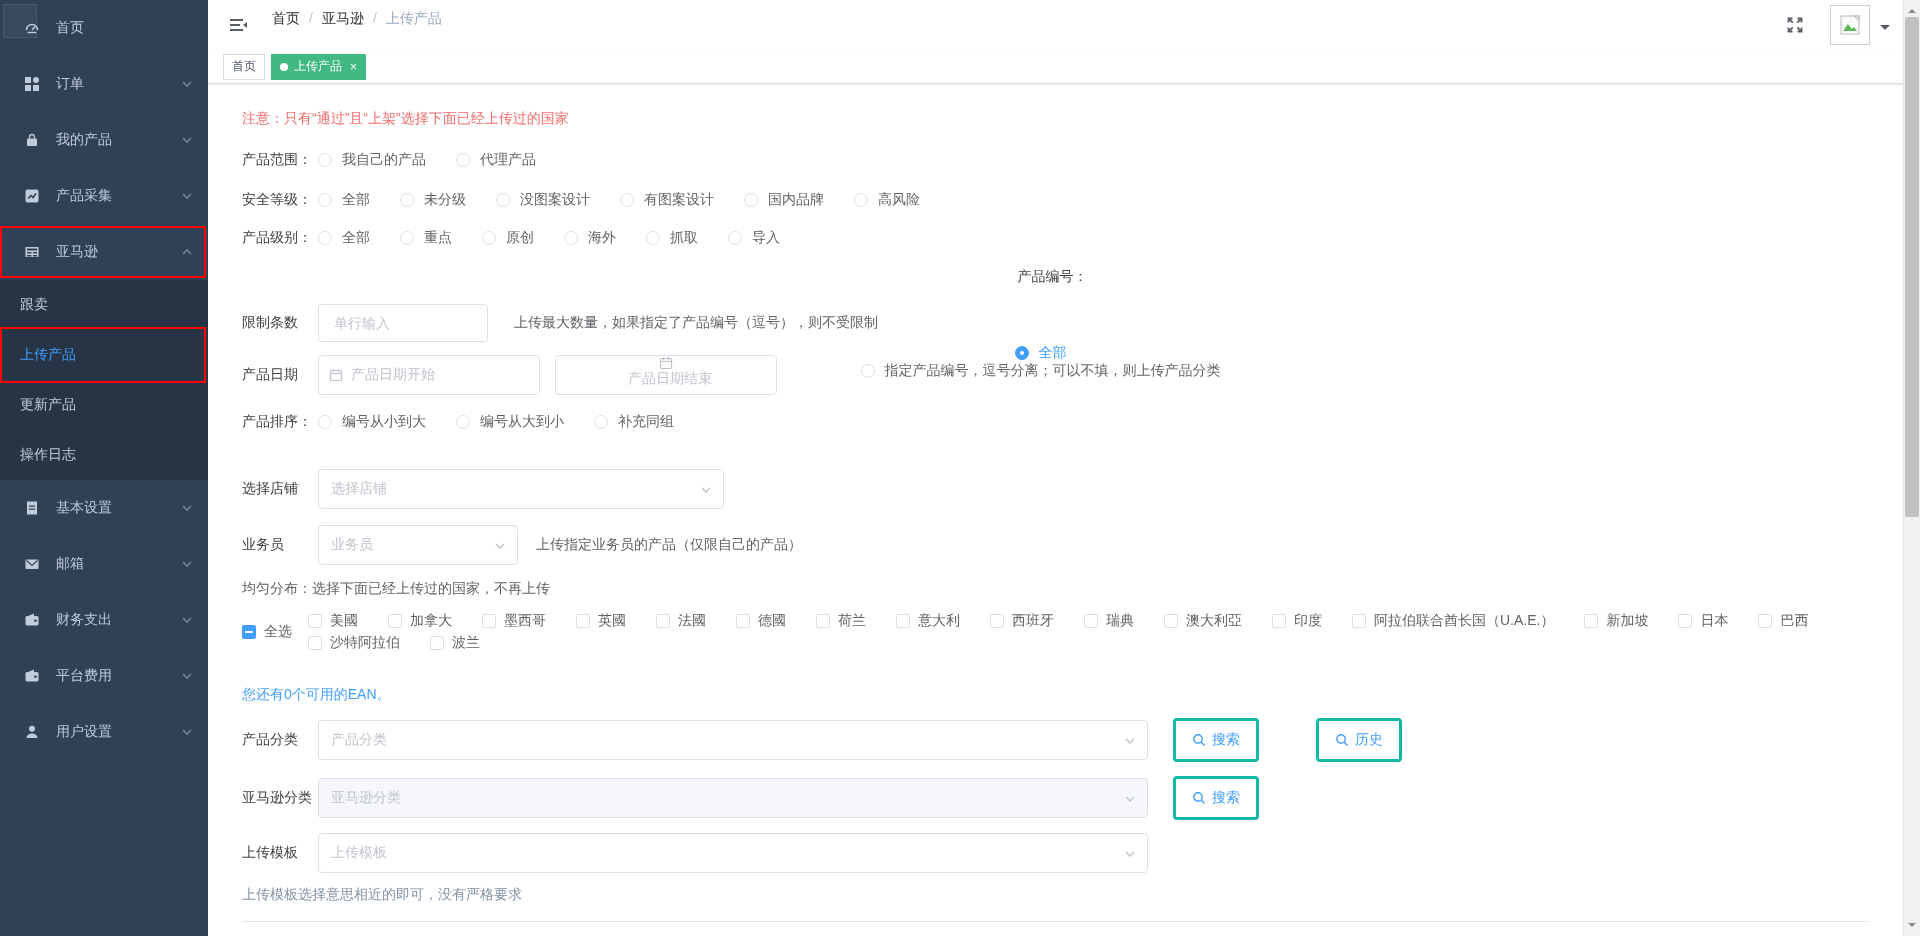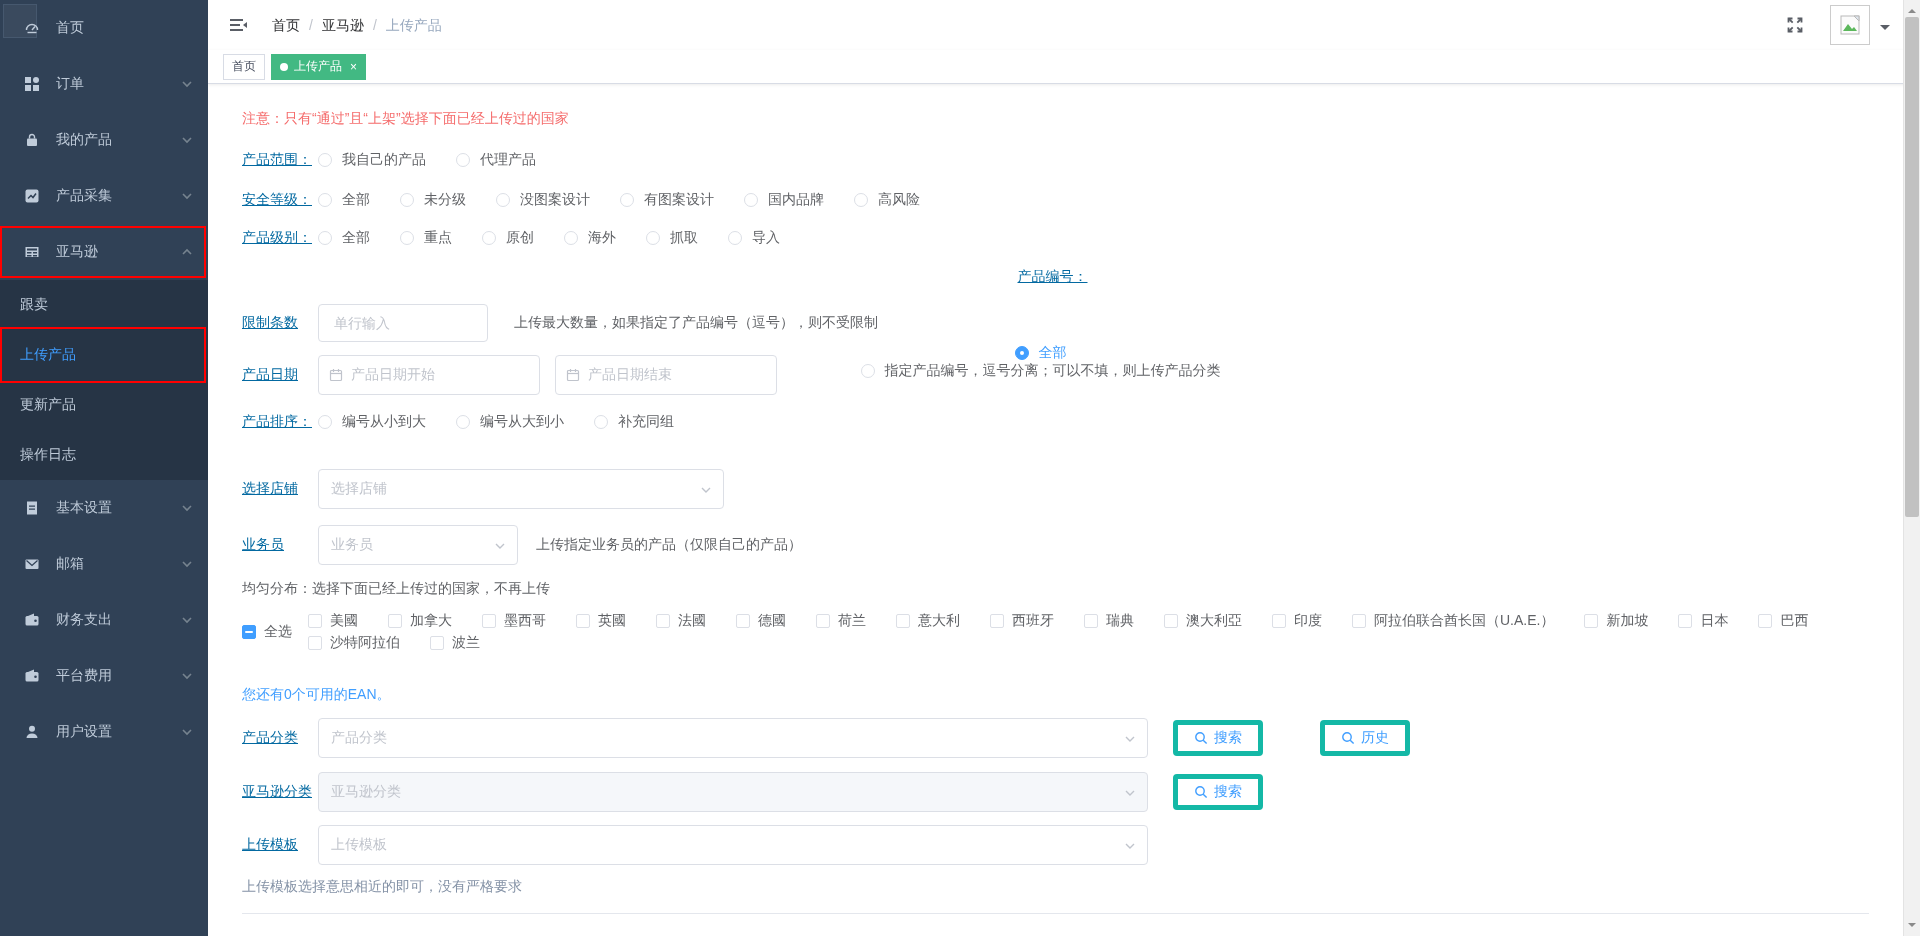--- a/index.html
+++ b/index.html
@@ -20,40 +20,40 @@
   svg.lineic { stroke:#c0ccda; fill:none; stroke-width:1.4; }
   svg.chevs { stroke:#76838f; fill:none; stroke-width:1.6; }
   .hl-box { position:absolute; left:0; width:206px; border:2px solid #ff0000; pointer-events:none; z-index:9; }
   .hl-amazon { top:226px; height:52px; }
   .hl-upload { top:327px; height:56px; }
 
   
   .main { position:absolute; left:208px; top:0; right:0; bottom:0; }
   .navbar { position:relative; height:50px; background:#fff; }
   .hamburger { position:absolute; left:20px; top:15px; width:20px; height:20px; cursor:pointer; }
-  .breadcrumb { position:absolute; left:64px; top:17px; font-size:14px; color:#303133; }
+  .breadcrumb { position:absolute; left:64px; top:10px; font-size:14px; color:#303133; }
   .breadcrumb .sep { margin:0 9px; color:#c0c4cc; }
   .breadcrumb .cur { color:#97a8be; }
   .nav-right { position:absolute; right:30px; top:0; height:50px; display:flex; align-items:center; }
   .fs-icon { width:18px; height:18px; margin-right:26px; cursor:pointer; }
   .avatar { width:40px; height:40px; background:#fff; border:1px solid #ccc; display:flex; align-items:center; justify-content:center; cursor:pointer; }
   .caret { width:0; height:0; border:5px solid transparent; border-top-color:#5a5e66; margin:10px 0 0 10px; cursor:pointer; }
 
   .tagsbar { height:34px; background:#fff; border-bottom:1px solid #d8dce5; box-shadow:0 1px 3px 0 rgba(0,0,0,.08); display:flex; align-items:center; padding-left:15px; position:relative; z-index:2; }
   .tag { display:inline-flex; align-items:center; height:26px; padding:0 8px; border:1px solid #d8dce5; background:#fff; color:#495060; font-size:12px; margin-right:6px; cursor:pointer; }
   .tag.active { background:#42b983; border-color:#42b983; color:#fff; }
   .tag .dot { width:8px; height:8px; border-radius:50%; background:#fff; margin-right:6px; }
   .tag .x { margin-left:8px; font-size:12px; line-height:1; }
 
   .content-wrap { position:absolute; top:84px; left:0; right:0; bottom:0; background:#eef1f6; }
   .app-main { height:100%; margin-right:17px; background:#fff; padding:0 34px; overflow:hidden; }
 
   .notice { color:#f56c6c; margin:26px 0 22px; }
   .frow { display:flex; align-items:center; }
-  .flabel { width:76px; flex:0 0 76px; color:#0369a1;text-decoration:underline; }
+  .flabel { width:76px; flex:0 0 76px; color:#404040; }
   .rrow { height:20px; }
   .radio { display:inline-flex; align-items:center; margin-right:30px; cursor:pointer; }
   .rdot { width:14px; height:14px; border:1px solid #dcdfe6; border-radius:50%; background:#fff; margin-right:10px; flex:0 0 14px; }
   .radio.checked .rdot { background:#409EFF; border-color:#409EFF; position:relative; }
   .radio.checked .rdot::after { content:""; position:absolute; left:4px; top:4px; width:4px; height:4px; border-radius:50%; background:#fff; }
   .radio.checked .rlabel { color:#409EFF; }
 
   .tinput { height:38px; border:1px solid #dcdfe6; border-radius:4px; padding:0 15px; font-size:14px; color:#606266; width:170px; outline:none; font-family:inherit; }
   .tinput::placeholder { color:#c0c4cc; }
   .dinput { width:222px; height:40px; border:1px solid #dcdfe6; border-radius:4px; display:flex; align-items:center; padding:0 10px; background:#fff; cursor:text; }
@@ -68,21 +68,21 @@
 
   .dist-line { margin-top:15px; color:#606266; }
   .ckblock { display:flex; align-items:center; margin-top:14px; }
   .ck { display:inline-flex; align-items:center; cursor:pointer; white-space:nowrap; }
   .cbox { width:14px; height:14px; border:1px solid #dcdfe6; border-radius:2px; background:#fff; margin-right:8px; flex:0 0 14px; }
   .ck.ind .cbox { background:#409EFF; border-color:#409EFF; position:relative; }
   .ck.ind .cbox::after { content:""; position:absolute; left:2px; top:5px; width:8px; height:2px; background:#fff; border-radius:1px; }
   .countries { display:flex; flex-wrap:wrap; column-gap:30px; row-gap:4px; margin-left:16px; max-width:1560px; }
   .ean { color:#409EFF; margin-top:34px; }
 
-  .btn { height:36px; display:inline-flex; align-items:center; padding:0 16px; border:5px solid #14b8a6; border-radius:4px; background:#fff; color:#409EFF; cursor:pointer; font-size:14px; }
+  .btn { height:44px; display:inline-flex; align-items:center; padding:0 16px; border:3px solid #14b8a6; border-radius:4px; background:#fff; color:#409EFF; cursor:pointer; font-size:14px; }
   .btn svg { margin-right:6px; }
   .note { color:#8492a6; margin-top:13px; }
   .divider { border-top:1px solid #e4e7ed; margin-top:17px; }
 
   .mt14 { margin-top:14px; } .mt16 { margin-top:16px; } .mt13 { margin-top:13px; }
   .mt20 { margin-top:20px; } .mt38r { margin-top:18px; } .mt40r { margin-top:20px;flex-direction:column; }
   .mt17 { margin-top:17px; } .mt37 { margin-top:37px; }
 
   
   .pg-scroll { position:absolute; right:0; top:0; width:17px; height:936px; background:#f1f1f1; border-left:1px solid #e3e3e3; z-index:10; }
@@ -370,21 +370,21 @@
           <span class="flabel">产品日期</span>
           <div class="dinput">
             <svg width="14" height="14" viewBox="0 0 14 14" fill="none" stroke="#c0c4cc" stroke-width="1.2">
                 <rect x="1.5" y="2.5" width="11" height="10" rx="1"></rect>
                 <line x1="4.5" y1="1" x2="4.5" y2="4"></line>
                 <line x1="9.5" y1="1" x2="9.5" y2="4"></line>
                 <line x1="1.5" y1="5.5" x2="12.5" y2="5.5"></line>
               </svg>
             <span class="ph">产品日期开始</span>
           </div>
-          <div class="dinput" style="margin-left:15px;">
+          <div class="dinput" style="margin-left:15px;flex-direction:column;">
             <svg width="14" height="14" viewBox="0 0 14 14" fill="none" stroke="#c0c4cc" stroke-width="1.2">
                 <rect x="1.5" y="2.5" width="11" height="10" rx="1"></rect>
                 <line x1="4.5" y1="1" x2="4.5" y2="4"></line>
                 <line x1="9.5" y1="1" x2="9.5" y2="4"></line>
                 <line x1="1.5" y1="5.5" x2="12.5" y2="5.5"></line>
               </svg>
             <span class="ph">产品日期结束</span>
           </div>
         </div>
 

